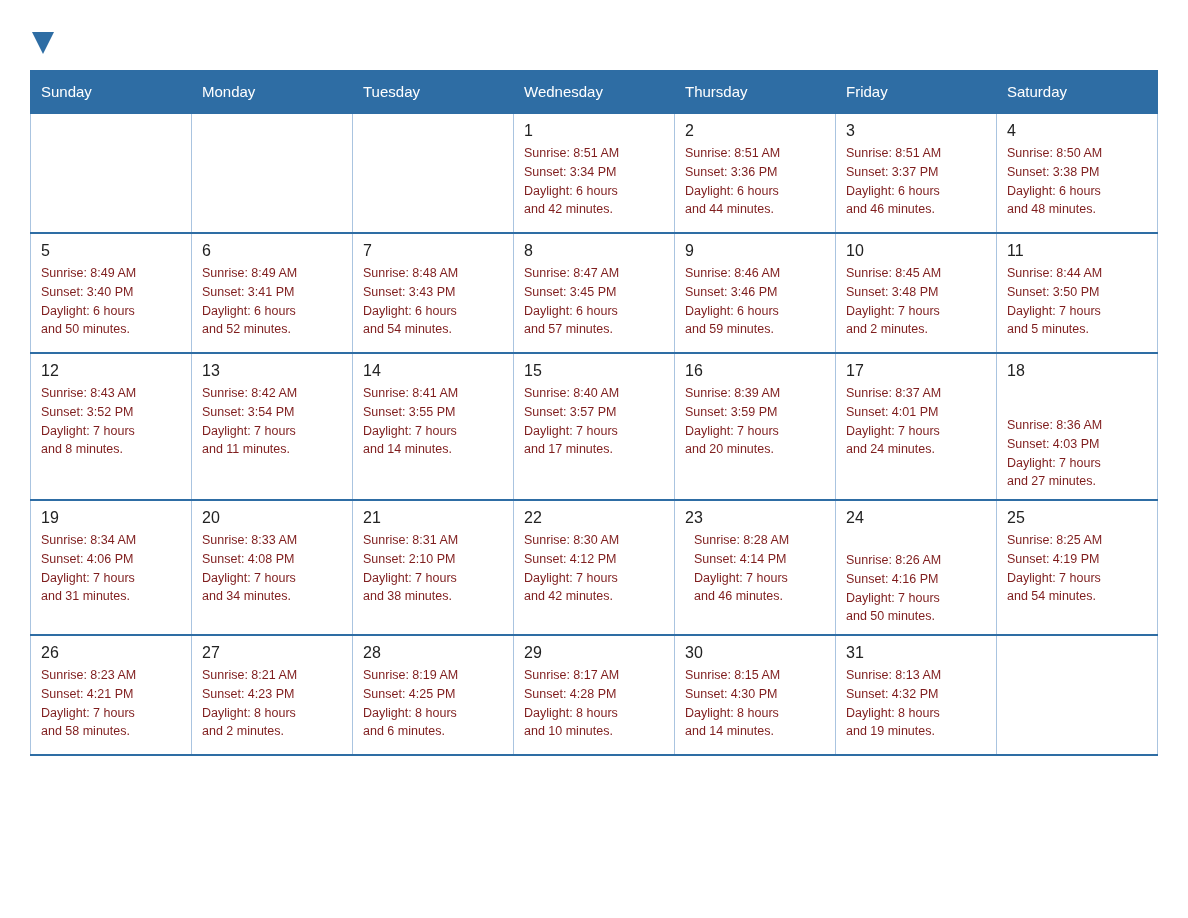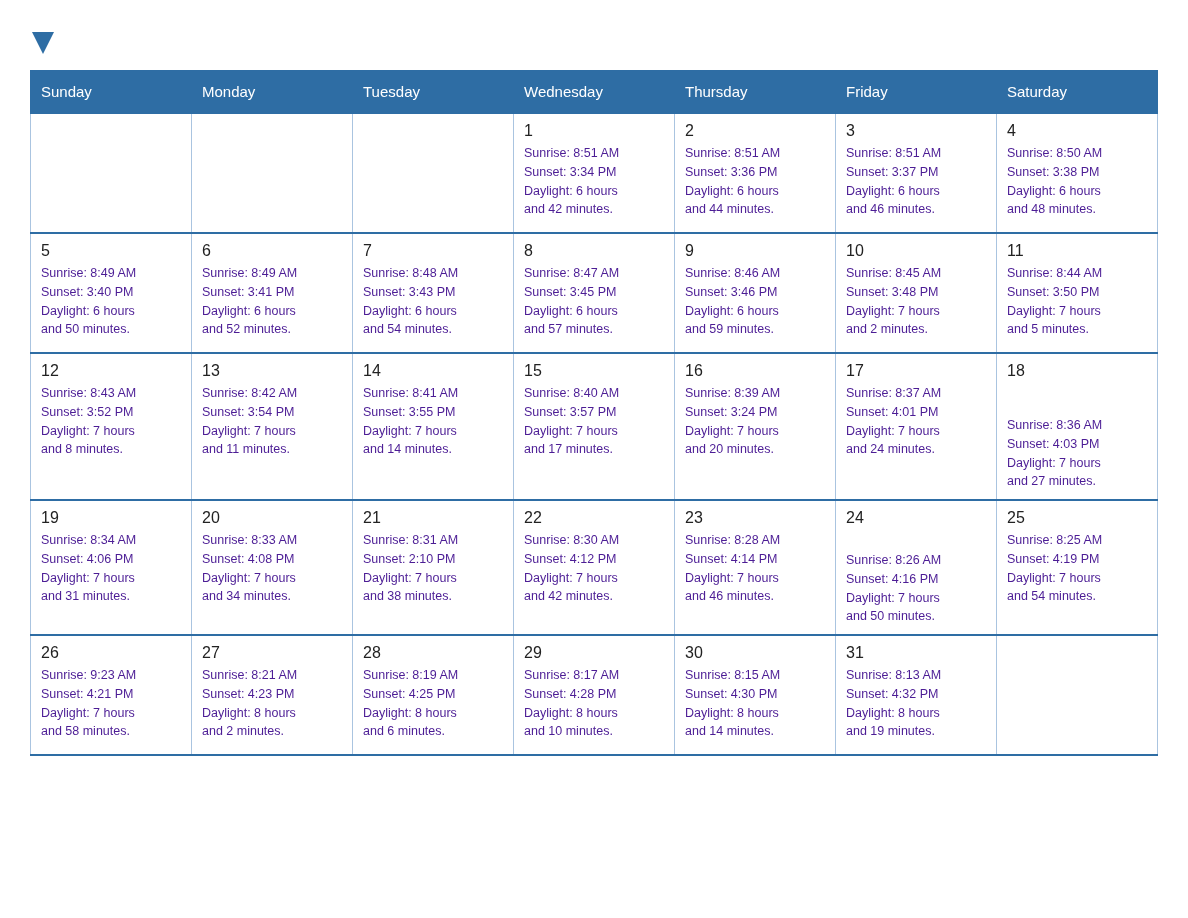--- a/index.html
+++ b/index.html
@@ -75,21 +75,21 @@
     }
     .calendar td .day-number {
       font-size: 16px;
       font-weight: normal;
       color: #222;
       display: block;
       margin-bottom: 4px;
     }
     .calendar td .day-info {
       font-size: 12.5px;
-      color: #4c1d95;
+      color: #7f1d1d;
       line-height: 1.5;
     }
     .calendar td.empty {
       background: #fff;
     }
     .calendar tr td {
       border-top: 2px solid #2e6da4;
       border-bottom: 1px solid #d0d8e4;
     }
     .calendar tr:last-child td {
@@ -237,21 +237,21 @@
         <td>
           <span class="day-number">15</span>
           <div class="day-info" style="white-space: pre-line;">Sunrise: 8:40 AM
 Sunset: 3:57 PM
 Daylight: 7 hours
 and 17 minutes.</div>
         </td>
         <td>
           <span class="day-number">16</span>
           <div class="day-info" style="white-space: pre-line;">Sunrise: 8:39 AM
-Sunset: 3:24 PM
+Sunset: 3:59 PM
 Daylight: 7 hours
 and 20 minutes.</div>
         </td>
         <td>
           <span class="day-number">17</span>
           <div class="day-info" style="white-space: pre-line;">Sunrise: 8:37 AM
 Sunset: 4:01 PM
 Daylight: 7 hours
 and 24 minutes.</div>
         </td>
@@ -287,21 +287,21 @@
         </td>
         <td>
           <span class="day-number">22</span>
           <div class="day-info" style="white-space: pre-line;">Sunrise: 8:30 AM
 Sunset: 4:12 PM
 Daylight: 7 hours
 and 42 minutes.</div>
         </td>
         <td>
           <span class="day-number">23</span>
-          <div class="day-info" style="white-space: pre-line;">Sunrise: 8:28 AM
+          <div class="day-info" style="white-space: pre-line; margin-left: 9px;">Sunrise: 8:28 AM
 Sunset: 4:14 PM
 Daylight: 7 hours
 and 46 minutes.</div>
         </td>
         <td>
           <span class="day-number">24</span>
           <div class="day-info" style="white-space: pre-line; margin-top: 24px;">Sunrise: 8:26 AM
 Sunset: 4:16 PM
 Daylight: 7 hours
 and 50 minutes.</div>
@@ -310,21 +310,21 @@
           <span class="day-number">25</span>
           <div class="day-info" style="white-space: pre-line;">Sunrise: 8:25 AM
 Sunset: 4:19 PM
 Daylight: 7 hours
 and 54 minutes.</div>
         </td>
       </tr>
       <tr>
         <td>
           <span class="day-number">26</span>
-          <div class="day-info" style="white-space: pre-line;">Sunrise: 9:23 AM
+          <div class="day-info" style="white-space: pre-line;">Sunrise: 8:23 AM
 Sunset: 4:21 PM
 Daylight: 7 hours
 and 58 minutes.</div>
         </td>
         <td>
           <span class="day-number">27</span>
           <div class="day-info" style="white-space: pre-line;">Sunrise: 8:21 AM
 Sunset: 4:23 PM
 Daylight: 8 hours
 and 2 minutes.</div>

